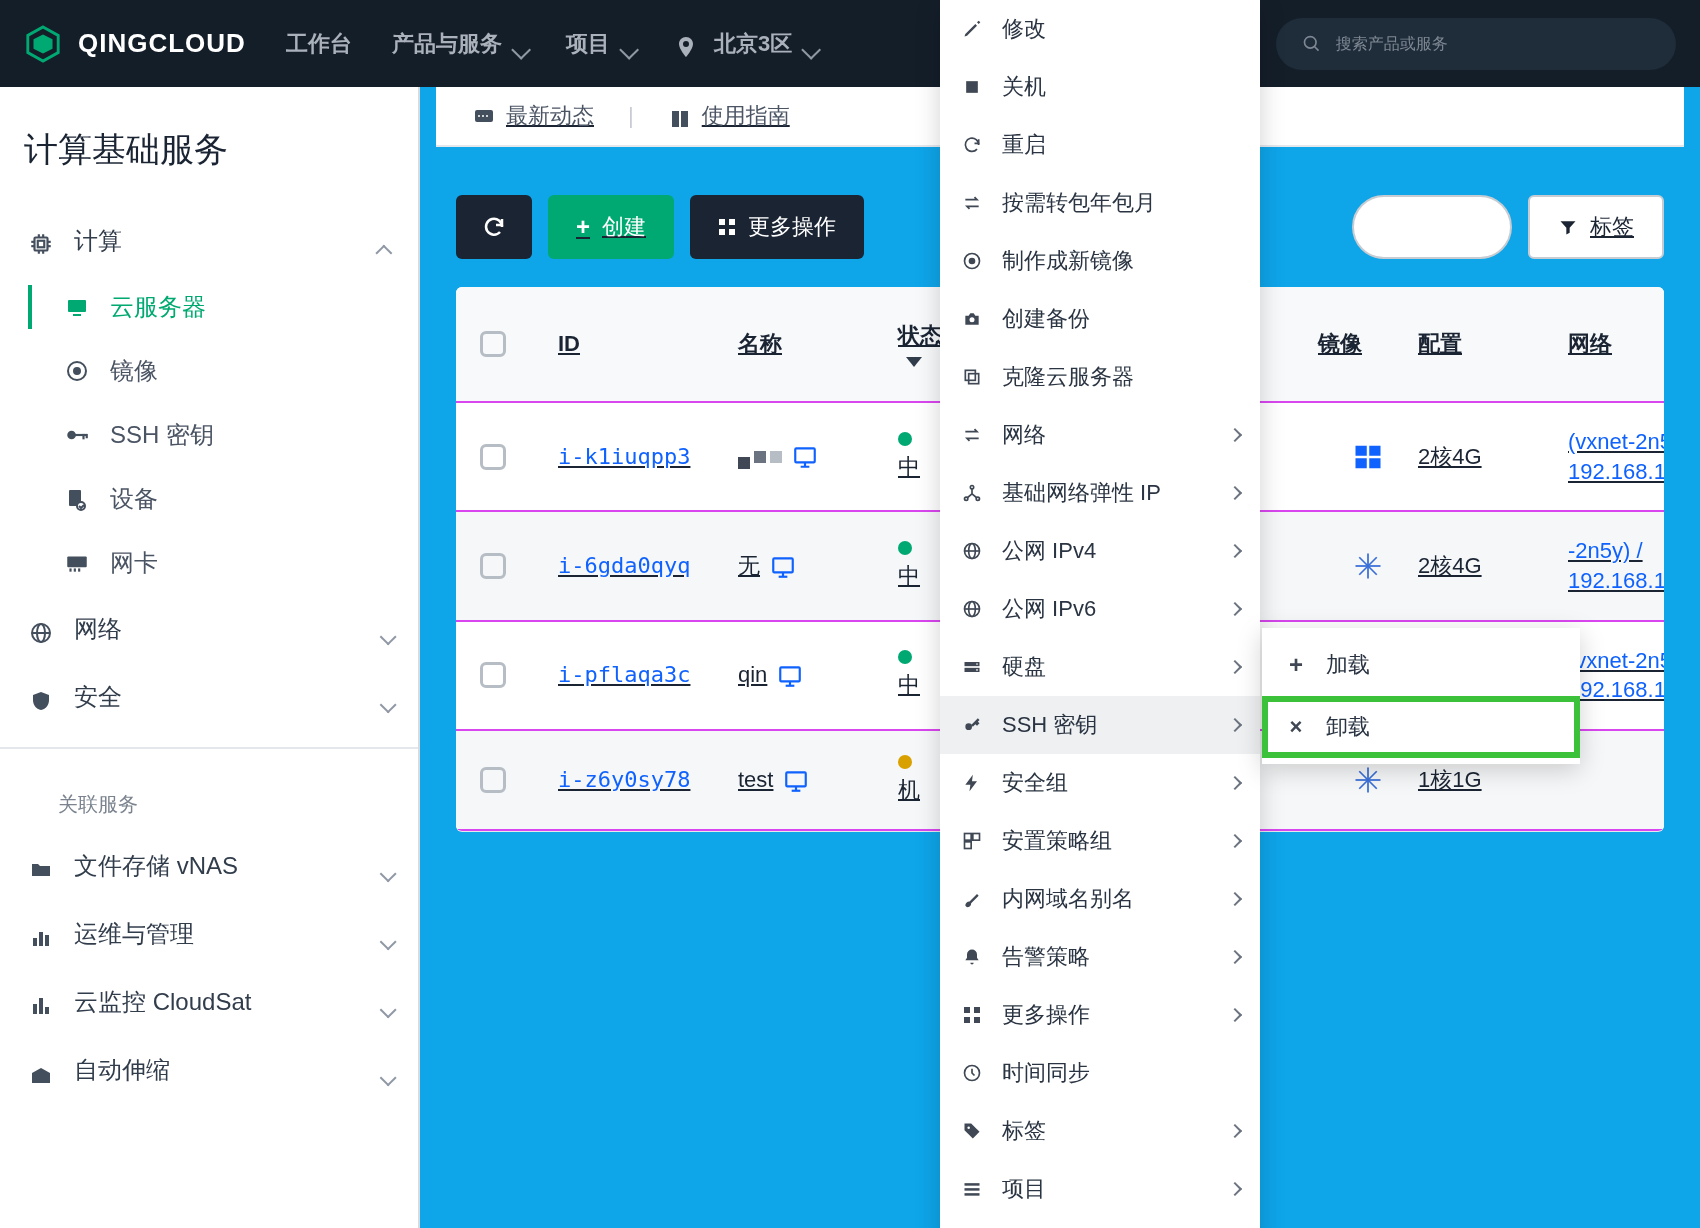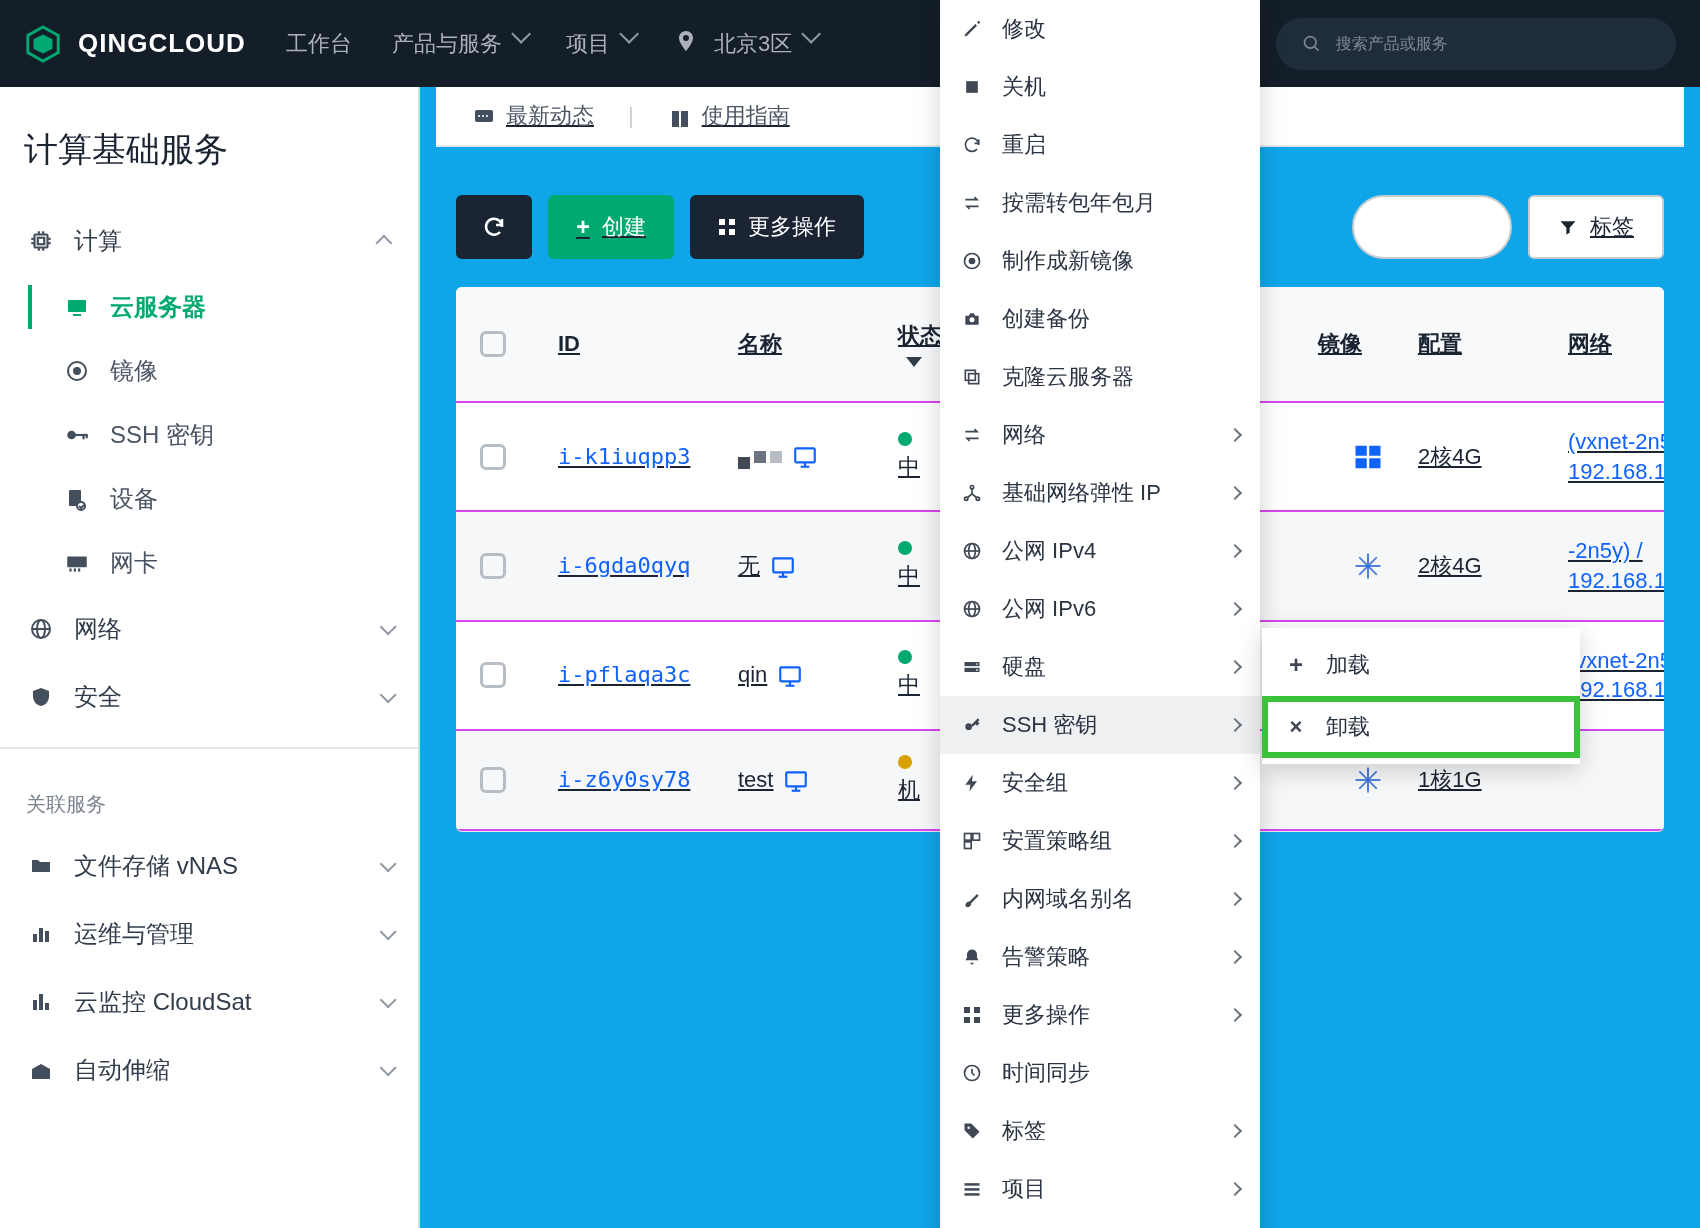--- a/index.html
+++ b/index.html
@@ -3,38 +3,38 @@
 <meta charset="utf-8">
 <style>
 * { margin: 0; padding: 0; box-sizing: border-box; font-family: -apple-system, BlinkMacSystemFont, "Segoe UI", "PingFang SC", "Microsoft YaHei", sans-serif; }
 body { width: 1700px; height: 1228px; overflow: hidden; background: #f5f6f7; color: #1a2433; }
 
 
 .header { height: 87px; background: #141e29; display: flex; align-items: center; padding: 0 24px; gap: 40px; color: #e4e7ec; }
 .logo-wrap { display: flex; align-items: center; gap: 16px; }
 .logo-wrap svg { flex: none; }
 .logo-text { font-size: 26px; font-weight: 700; letter-spacing: 1px; color: #fff; }
-.nav-item { font-size: 22px; display: flex; align-items: flex-start; gap: 10px; cursor: pointer; color: #aab1bb; }
+.nav-item { font-size: 22px; display: flex; align-items: flex-end; gap: 10px; cursor: pointer; color: #aab1bb; font-weight: bold; }
 .nav-chevron { width: 14px; height: 14px; border-right: 2px solid #8f98a4; border-bottom: 2px solid #8f98a4; transform: rotate(45deg) translateY(-3px); }
 .region svg { margin-right: 6px; }
 .search-box { margin-left: auto; background: #1f2c3a; height: 52px; border-radius: 26px; display: flex; align-items: center; padding: 0 26px; gap: 14px; width: 400px; }
 .search-box input { background: none; border: none; outline: none; color: #ccd2da; font-size: 16px; width: 100%; }
 .search-box input::placeholder { color: #7e8893; }
 
 
 .sidebar { position: absolute; top: 87px; left: 0; width: 420px; bottom: 0; background: #fff; border-right: 2px solid #d7dbdf; overflow-y: auto; }
 .sidebar-title { font-size: 34px; font-weight: 400; padding: 40px 0 34px 24px; color: #1a2433; }
-.side-group-head { display: flex; align-items: center; padding: 18px 26px; cursor: pointer; gap: 18px; font-size: 24px; color: #323d4c; }
+.side-group-head { display: flex; align-items: flex-end; padding: 18px 26px; cursor: pointer; gap: 18px; font-size: 24px; color: #323d4c; }
 .side-group-head .grow { flex: 1; }
 .side-caret-up { width: 12px; height: 12px; border-left: 2px solid #8f98a4; border-top: 2px solid #8f98a4; transform: rotate(45deg) translateY(3px); }
 .side-caret-down { width: 12px; height: 12px; border-right: 2px solid #8f98a4; border-bottom: 2px solid #8f98a4; transform: rotate(45deg) translateY(-3px); }
 .side-item { display: flex; align-items: center; padding: 16px 26px 16px 62px; gap: 18px; font-size: 24px; color: #4a5463; cursor: pointer; }
-.side-item.active { color: #00a971; font-weight: 700; position: relative; }
+.side-item.active { color: #00a971; font-weight: 400; position: relative; }
 .side-item.active::before { content: ""; position: absolute; left: 28px; top: 10px; bottom: 10px; width: 4px; background: #00a971; }
-.side-heading { font-size: 20px; color: #7a838e; padding: 26px 26px 14px 26px; }
+.side-heading { font-size: 20px; color: #7a838e; padding: 26px 26px 14px 26px; margin-left: 32px; }
 .divider { height: 2px; background: #e4e7ec; margin: 16px 0; }
 .side-ic { width: 30px; display: flex; justify-content: center; color: #444f5d; }
 .side-group-head .side-ic { color: #444f5d; }
 
 
 .main { position: absolute; left: 420px; top: 87px; right: 0; bottom: 0; background: #0ea5e9; text-decoration: underline; }
 .top-strip { background: #fff; padding: 14px 36px; display: flex; gap: 34px; align-items: center; font-size: 22px; color: #4a5463; border-bottom: 2px solid #e4e7ec; margin: 0 16px; }
 .top-strip .sep { color: #c7ccd2; }
 
 .toolbar { display: flex; gap: 16px; margin: 48px 36px 28px 36px; align-items: center; }

